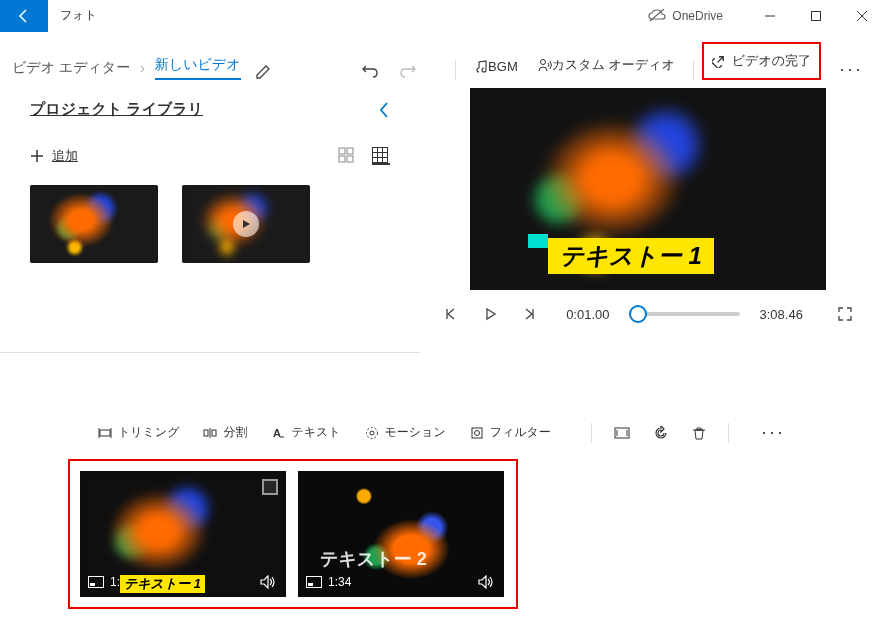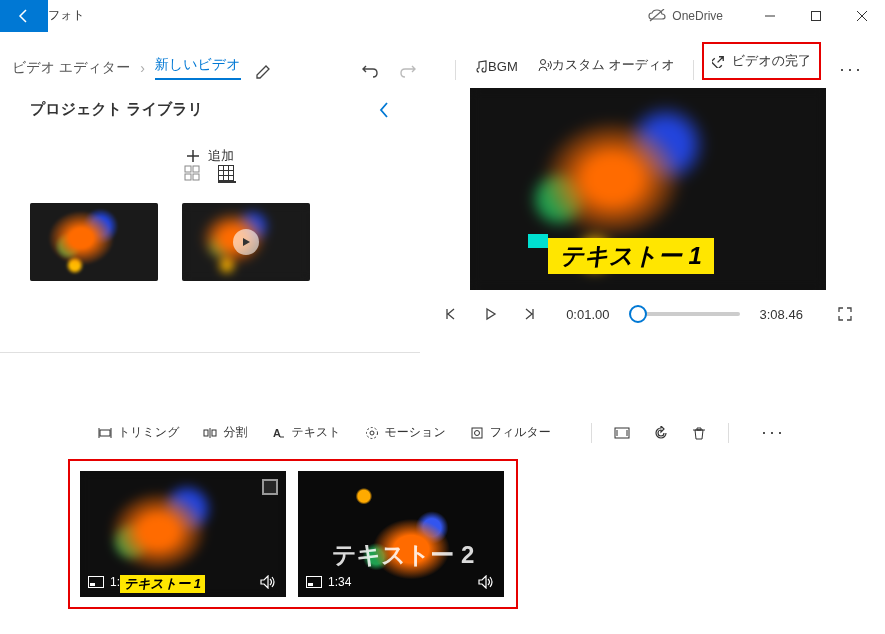--- a/index.html
+++ b/index.html
@@ -1,21 +1,21 @@
 <!DOCTYPE html>
 <html><head>
 <meta charset="utf-8">
 <style>
 * { margin: 0; padding: 0; box-sizing: border-box; font-family: "Yu Gothic UI", "Segoe UI", sans-serif; }
 body { width: 885px; height: 634px; background: #fff; font-size: 13px; color: #333; overflow: hidden; }
 
 
 .titlebar { height: 32px; display: flex; align-items: center; background: #fff; border-bottom: 1px solid transparent; }
 .back-btn { width: 48px; height: 32px; background: #0078d4; display: flex; align-items: center; justify-content: center; color: #fff; }
-.app-title { margin-left: 0; font-size: 12px; color: #333; }
+.app-title { margin-left: 12px; font-size: 12px; color: #333; }
 .titlebar-spacer { flex: 1; }
 .onedrive { display: flex; align-items: center; gap: 6px; font-size: 12px; margin-right: 24px; color: #555; }
 .win-controls { display: flex; }
 .win-btn { width: 46px; height: 32px; display: flex; align-items: center; justify-content: center; color: #333; }
 
 
 .toolbar { height: 48px; display: flex; align-items: flex-end; padding: 0 12px; }
 .breadcrumb { display: flex; align-items: center; gap: 10px; font-size: 14px; color: #555; }
 .breadcrumb .sep { color: #aaa; }
 .breadcrumb .current { color: #0078d4; border-bottom: 2px solid #0078d4; padding-bottom: 4px; }
@@ -23,26 +23,26 @@
 .toolbar-spacer { flex: 1; }
 .undo-redo { display: flex; gap: 20px; margin-right: 30px; color: #999; }
 .undo-redo .undo { color: #555; }
 .toolbar-btn { display: flex; align-items: center; padding: 6px 10px; font-size: 13px; color: #333; cursor: pointer; }
 .tb-sep { width: 1px; height: 20px; background: #ddd; margin: 0 8px; }
 .finish-btn { display: flex; align-items: center; gap: 6px; padding: 8px 8px; border: 2px solid #e60000; }
 .more-btn { margin-left: 8px; padding: 0 10px; font-size: 18px; letter-spacing: 2px; }
 
 
 .main { display: flex; height: 300px; }
-.left-panel { width: 420px; padding: 20px 30px; }
+.left-panel { width: 420px; padding: 20px 30px; text-decoration: underline; }
 .lib-header { display: flex; align-items: center; justify-content: space-between; margin-bottom: 28px; }
 .lib-title { font-size: 15px; font-weight: 600; }
 .lib-back { color: #0078d4; font-size: 20px; }
 
-.lib-controls { display: flex; align-items: center; justify-content: space-between; margin-bottom: 20px; flex-direction: column; }
+.lib-controls { display: flex; align-items: center; justify-content: space-between; margin-bottom: 20px; }
 .add-btn { display: flex; align-items: center; gap: 8px; font-size: 13px; cursor: pointer; }
 .view-icons { display: flex; gap: 16px; }
 .view-icon { width: 18px; height: 18px; cursor: pointer; }
 .view-icon.active { border-bottom: 2px solid #333; padding-bottom: 2px; }
 
 .thumbs { display: flex; gap: 24px; }
 .thumb { width: 128px; height: 78px; background: #1a1a1a; position: relative; overflow: hidden; border-radius: 2px; }
 .thumb .bird { position: absolute; inset: 0; background: radial-gradient(ellipse 60px 50px at 40% 45%, #ff6b00 20%, transparent 55%), radial-gradient(circle 30px at 55% 30%, #2244dd 30%, transparent 60%), radial-gradient(circle 25px at 30% 55%, #1fa050 30%, transparent 55%), radial-gradient(circle 15px at 35% 80%, #ffbb00 30%, transparent 60%), #1a1a1a; filter: blur(1px); }
 .thumb .bird.blurred { filter: blur(5px); }
 .play-overlay { position: absolute; top: 50%; left: 50%; transform: translate(-50%,-50%); width: 26px; height: 26px; border-radius: 50%; background: rgba(255,255,255,.6); display: flex; align-items: center; justify-content: center; }
@@ -76,21 +76,21 @@
 .timeline-wrap { padding: 8px 68px 0; }
 .timeline-box { border: 2px solid #e60000; padding: 10px; display: flex; gap: 12px; width: 450px; }
 .clip { width: 206px; height: 126px; background: #0d0d0d; position: relative; overflow: hidden; }
 .clip .bird { position: absolute; inset: 0; }
 .clip1 .bird { background: radial-gradient(ellipse 90px 75px at 38% 48%, #ff6b00 20%, transparent 55%), radial-gradient(circle 45px at 52% 30%, #2244dd 30%, transparent 60%), radial-gradient(circle 38px at 25% 56%, #1fa050 30%, transparent 55%), #0f0f0f; filter: blur(4px); }
 .clip2 .bird { background: radial-gradient(circle 15px at 32% 20%, #ffaa00 40%, transparent 55%), radial-gradient(ellipse 70px 55px at 55% 62%, #ff6b00 25%, transparent 55%), radial-gradient(circle 30px at 65% 45%, #3355ee 30%, transparent 55%), radial-gradient(circle 25px at 38% 68%, #1fa050 30%, transparent 55%), #0a0a0a; }
 .checkbox-mark { position: absolute; right: 8px; top: 8px; width: 16px; height: 16px; border: 2px solid #999; background: rgba(255,255,255,.1); }
 .clip-footer { position: absolute; left: 8px; bottom: 8px; display: flex; align-items: center; gap: 6px; color: #fff; font-size: 12px; }
 .clip-speaker { position: absolute; right: 10px; bottom: 8px; color: #fff; }
 .clip-text-ov { position: absolute; left: 40px; bottom: 4px; background: #ffe600; color: #000; font-weight: bold; font-size: 13px; padding: 0 4px; font-style: italic; }
-.clip2-text { position: absolute; left: 34px; bottom: 26px; color: #fff; font-size: 24px; font-weight: 600; opacity: .85; }
+.clip2-text { position: absolute; left: 22px; bottom: 26px; color: #fff; font-size: 18px; font-weight: 600; opacity: .85; }
 
 svg { display: block; }
 </style>
 </head>
 <body>
 
 <div class="titlebar">
   <div class="back-btn">
     <svg width="16" height="16" viewBox="0 0 16 16">
         <path d="M10 2 L4 8 L10 14" stroke="#fff" stroke-width="1.5" fill="none"></path>

